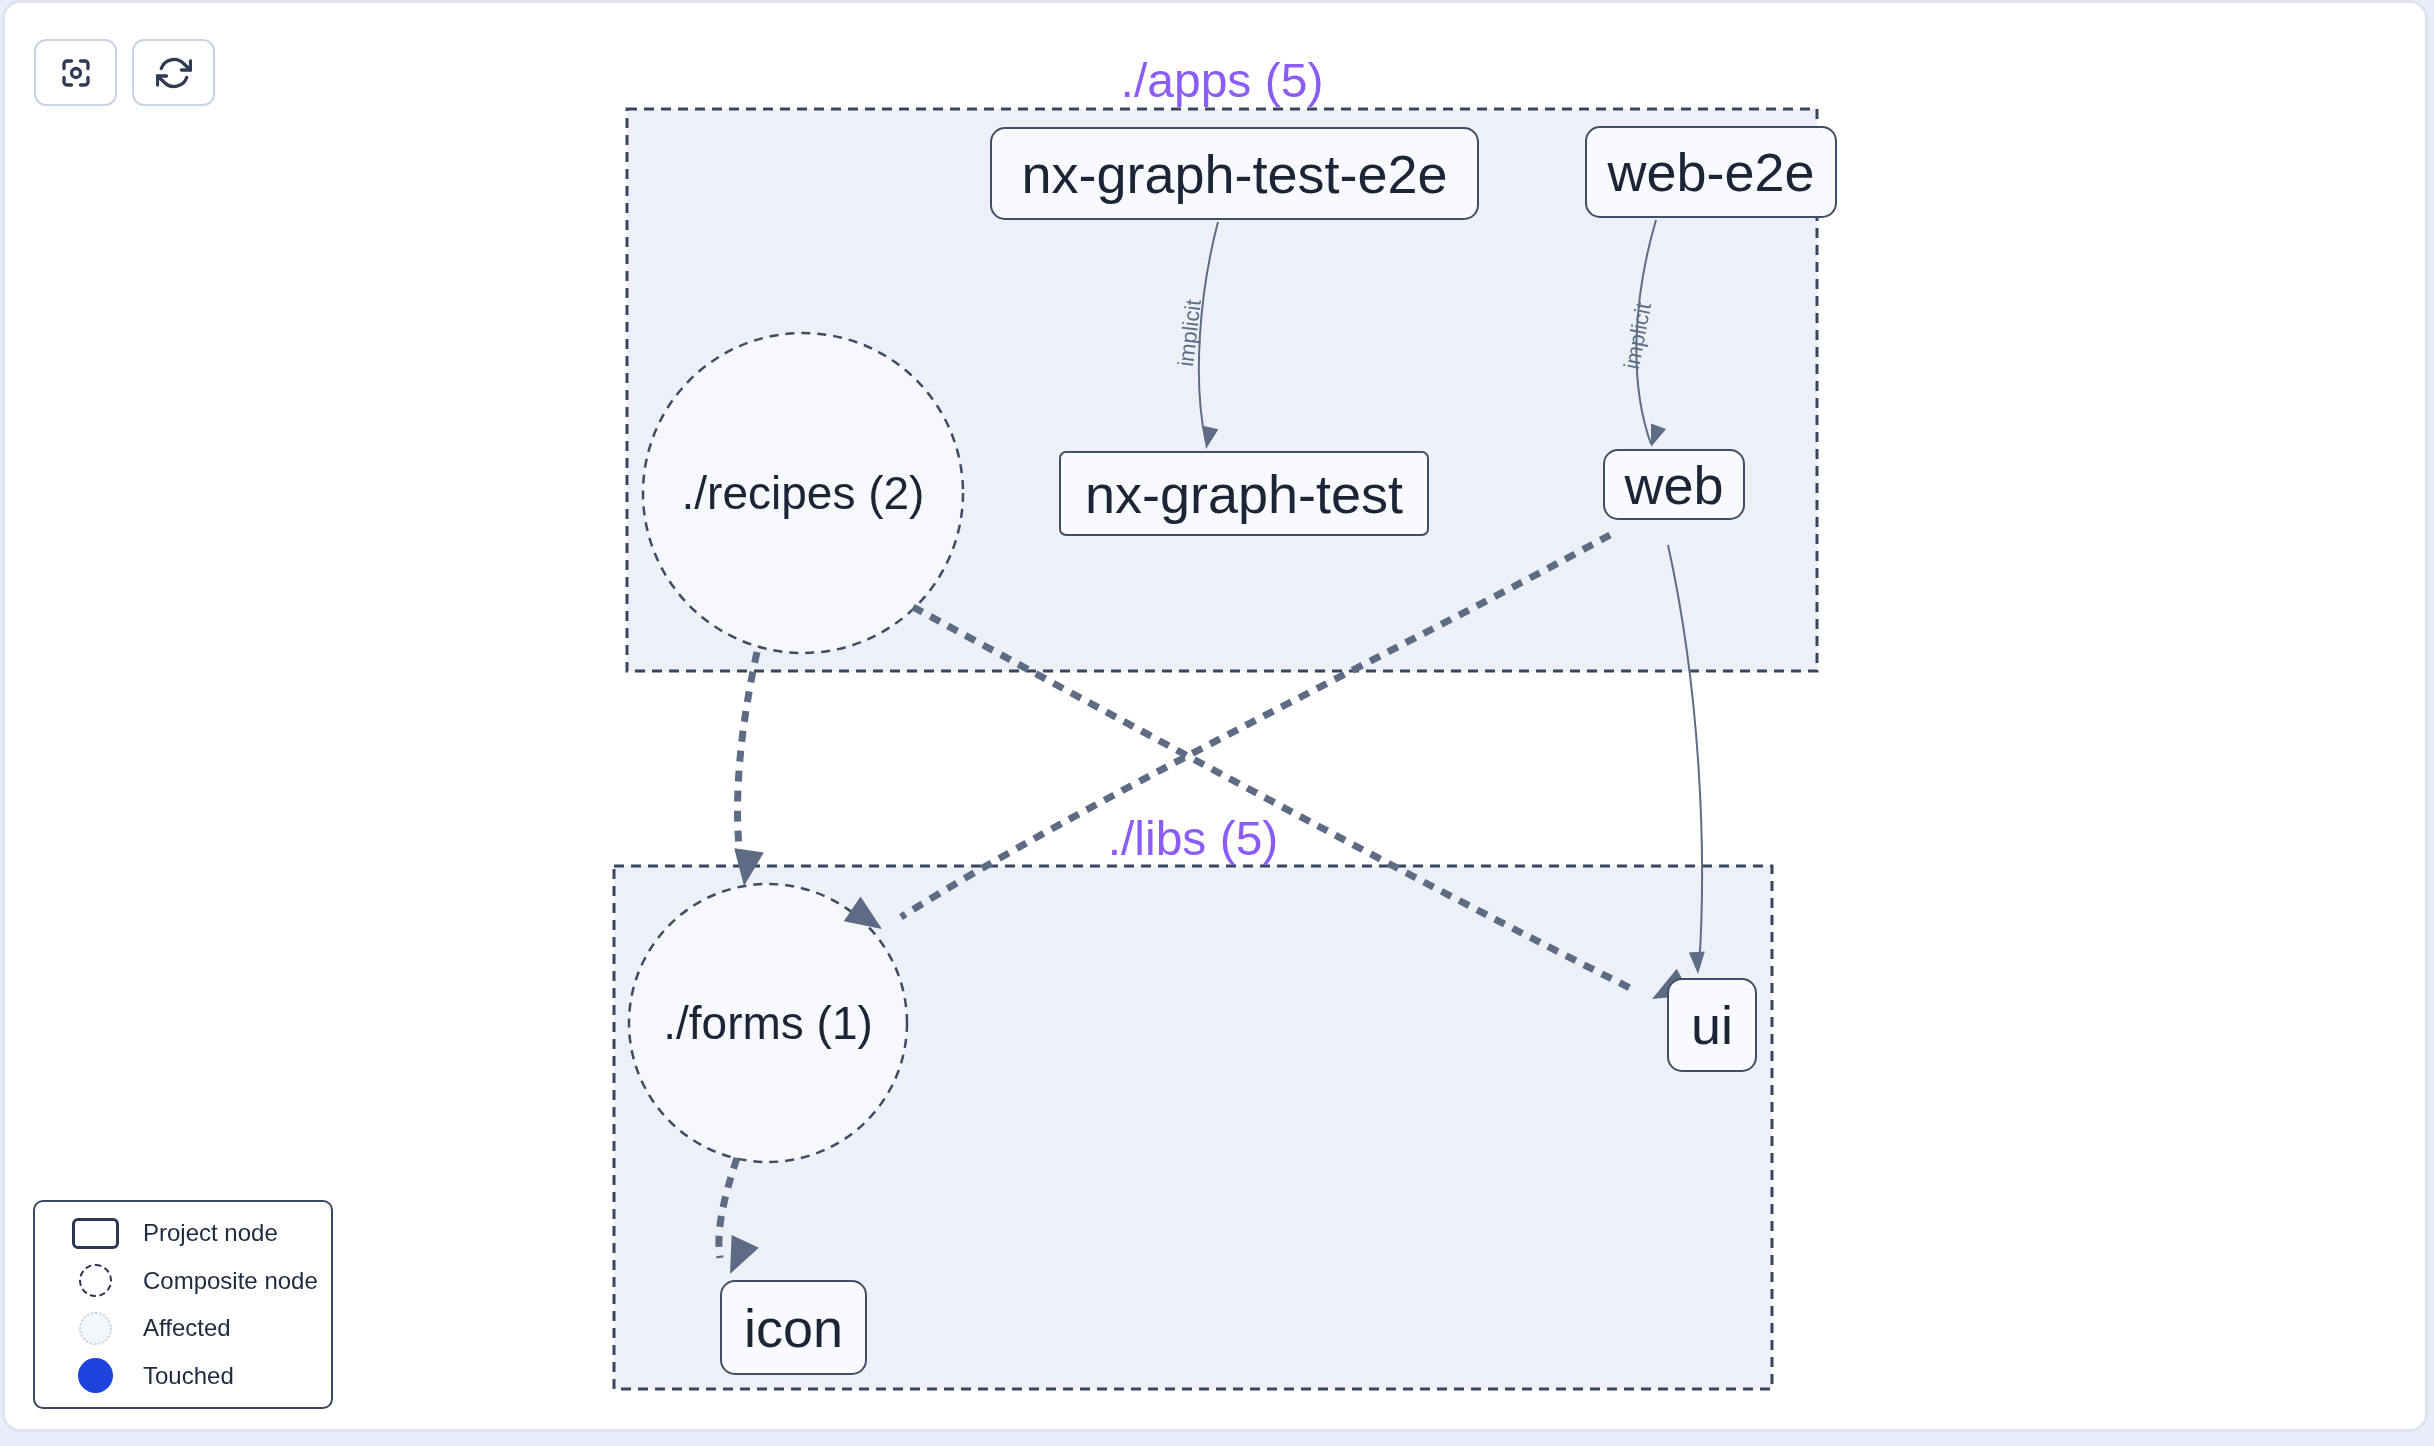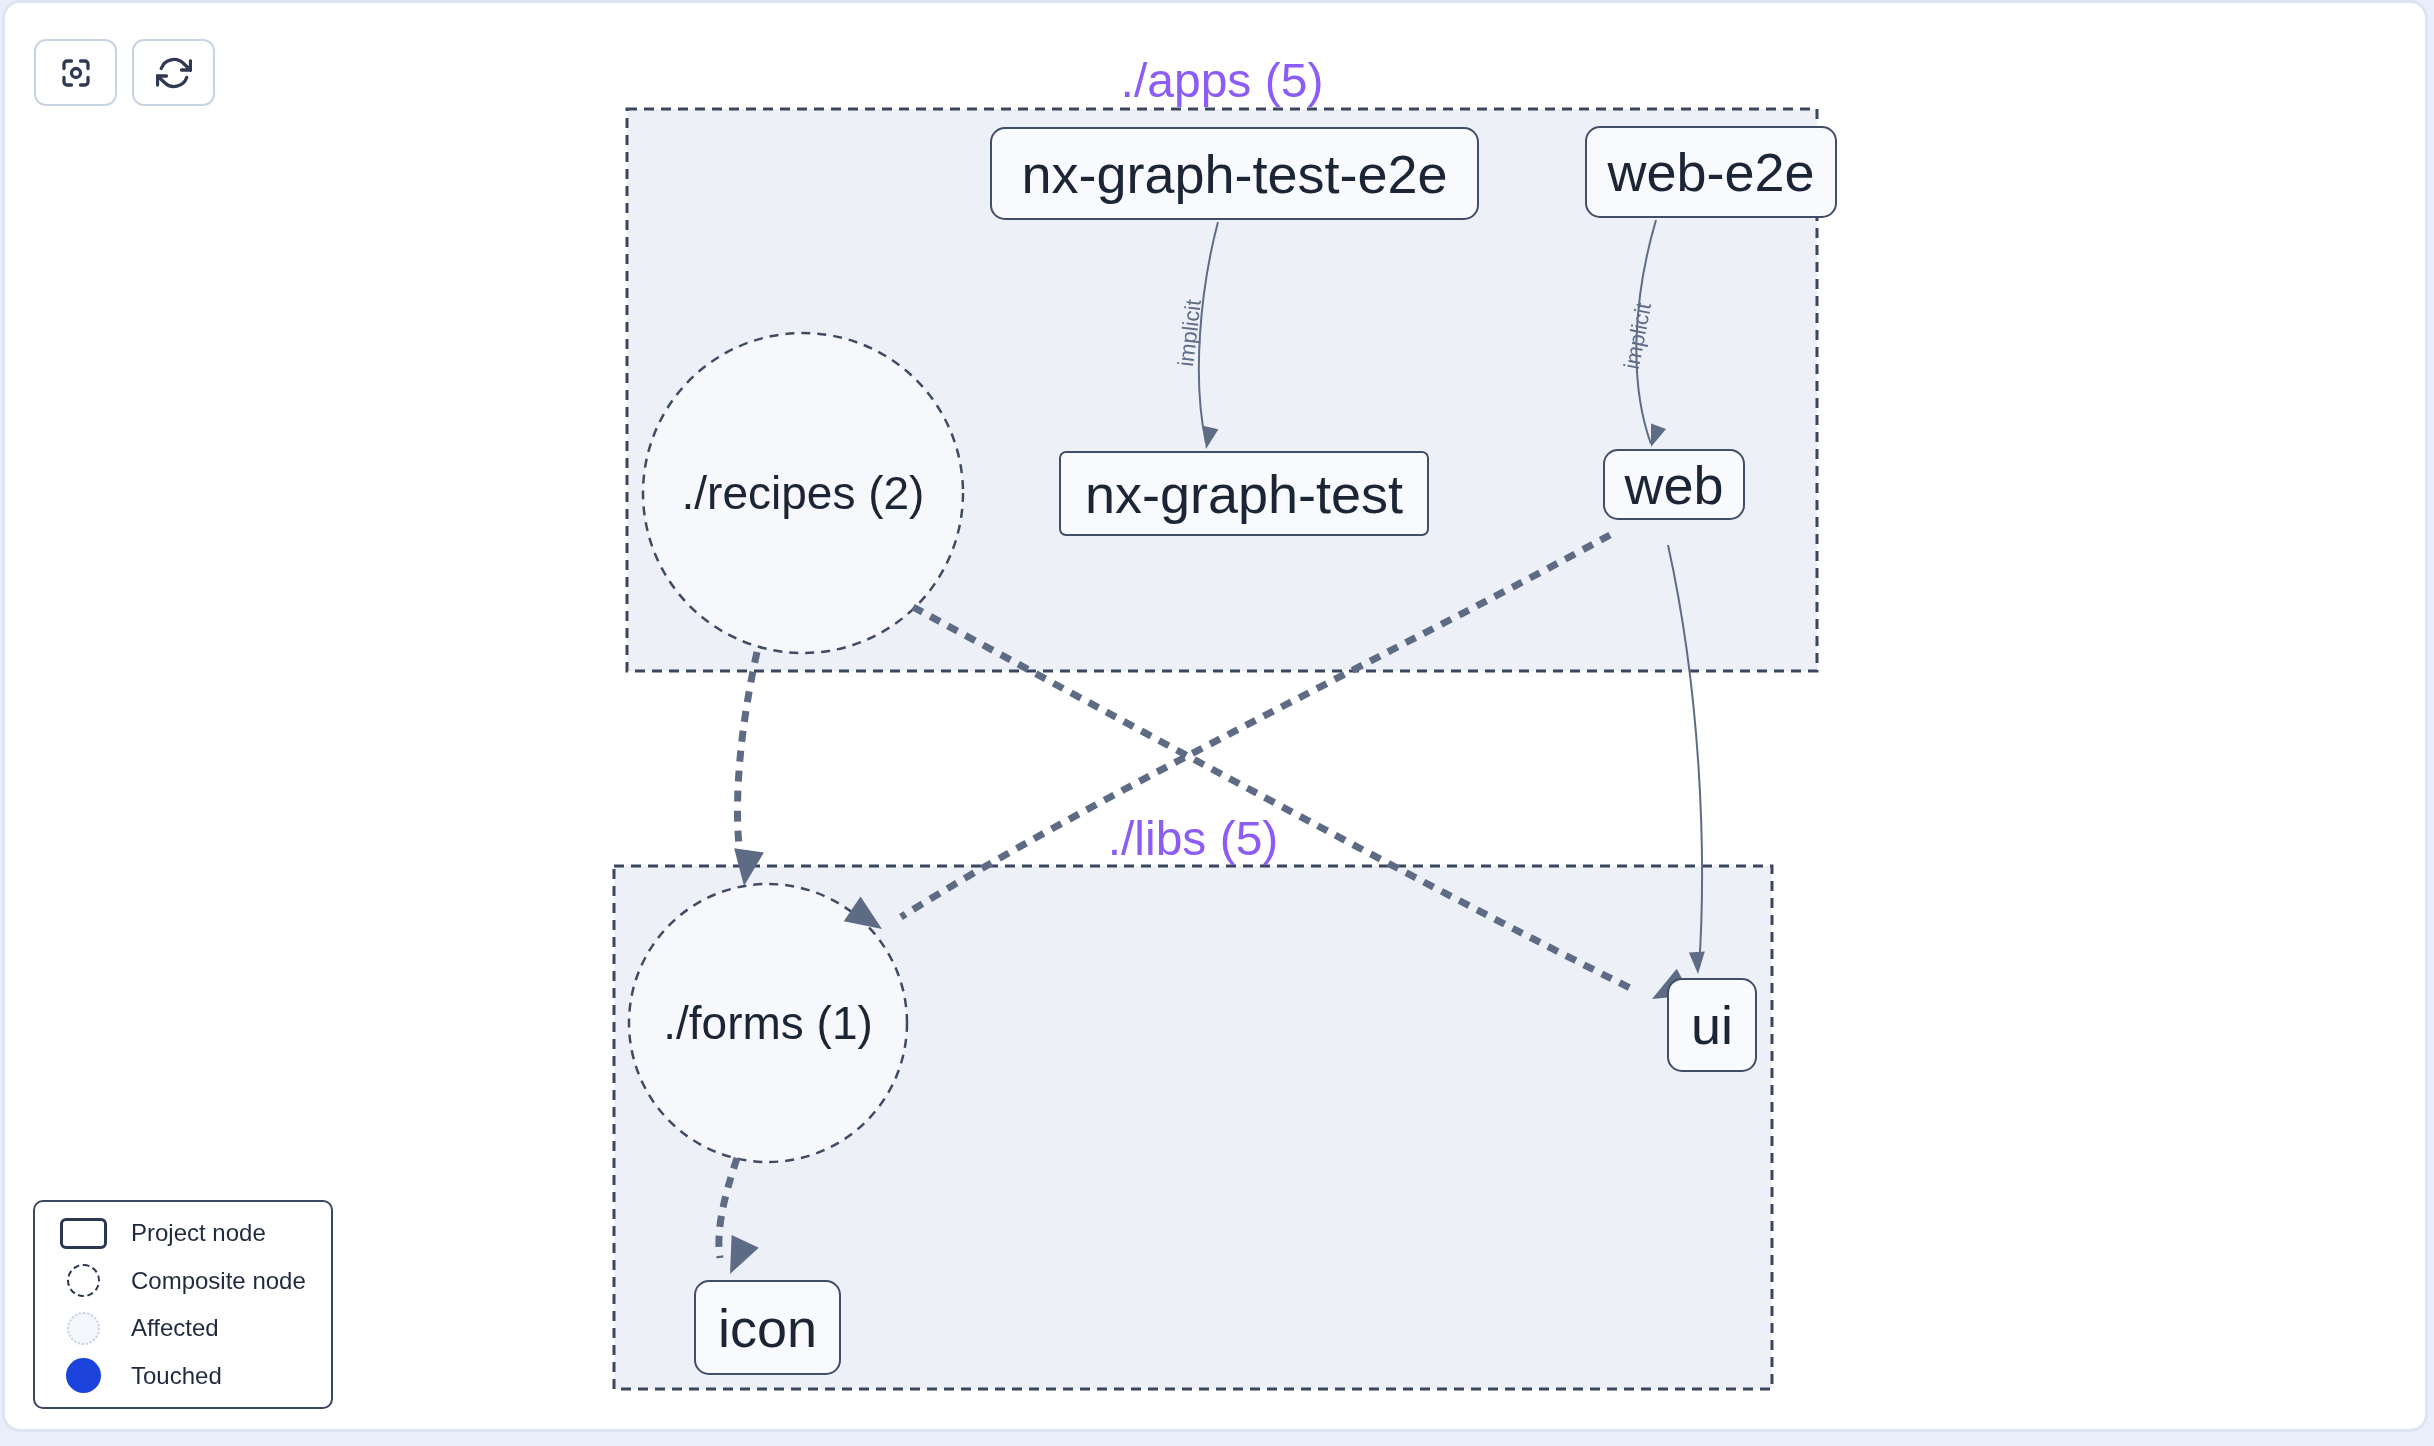--- a/index.html
+++ b/index.html
@@ -52,21 +52,21 @@
     box-sizing:border-box;
     cursor:pointer;
   }
   .tool-btn svg{stroke:#2f3a52;}
   .legend{
     position:absolute;left:33px;top:1200px;width:300px;height:209px;
     background:#ffffff;
     border:2px solid #3b4760;
     border-radius:10px;
     box-sizing:border-box;
-    padding:8px 0;
+    padding:8px 12px;
     display:flex;flex-direction:column;justify-content:space-between;
   }
   .legend-row{display:flex;align-items:center;height:46px;}
   .legend-swatch-col{width:96px;display:flex;align-items:center;justify-content:center;}
   .legend-label{font-size:24px;color:#1f2a3e;}
   .sw-project{width:47px;height:31px;border:3px solid #2b3750;border-radius:6px;background:#fff;box-sizing:border-box;}
   .sw-composite{width:33px;height:33px;border:2.5px dashed #2b3750;border-radius:50%;box-sizing:border-box;}
   .sw-affected{width:33px;height:33px;border:2px dotted #c8d0dc;border-radius:50%;background:#f3f6fa;box-sizing:border-box;}
   .sw-touched{width:35px;height:35px;border-radius:50%;background:#1d43dd;}
 </style>
@@ -109,21 +109,21 @@
 <div class="cluster-title" style="left:993px;top:814px;width:400px;height:52px;">./libs (5)</div>
 
 <div class="composite-label" style="left:643px;top:465px;width:320px;height:56px;">./recipes (2)</div>
 <div class="composite-label" style="left:628px;top:995px;width:280px;height:56px;">./forms (1)</div>
 
 <div class="node" style="left:990px;top:127px;width:489px;height:93px;">nx-graph-test-e2e</div>
 <div class="node" style="left:1585px;top:126px;width:252px;height:92px;">web-e2e</div>
 <div class="node" style="left:1059px;top:451px;width:370px;height:85px;border-radius:7px;">nx-graph-test</div>
 <div class="node" style="left:1603px;top:449px;width:142px;height:71px;">web</div>
 <div class="node" style="left:1667px;top:978px;width:90px;height:94px;">ui</div>
-<div class="node" style="left:694px;top:1280px;width:147px;height:95px;">icon</div>
+<div class="node" style="left:720px;top:1280px;width:147px;height:95px;">icon</div>
 
 <div class="edge-label" style="left:1142px;top:320px;width:96px;height:26px;transform:rotate(-83deg);">implicit</div>
 <div class="edge-label" style="left:1590px;top:323px;width:96px;height:26px;transform:rotate(-79deg);">implicit</div>
 
 <div class="toolbar">
   <div class="tool-btn">
     <span style="display:flex;">
       <svg width="36" height="36" viewBox="0 0 24 24" fill="none" stroke-width="2.2" stroke-linecap="round" stroke-linejoin="round">
         <path d="M4 9 V6 a2 2 0 0 1 2 -2 h3"></path>
         <path d="M15 4 h3 a2 2 0 0 1 2 2 v3"></path>

